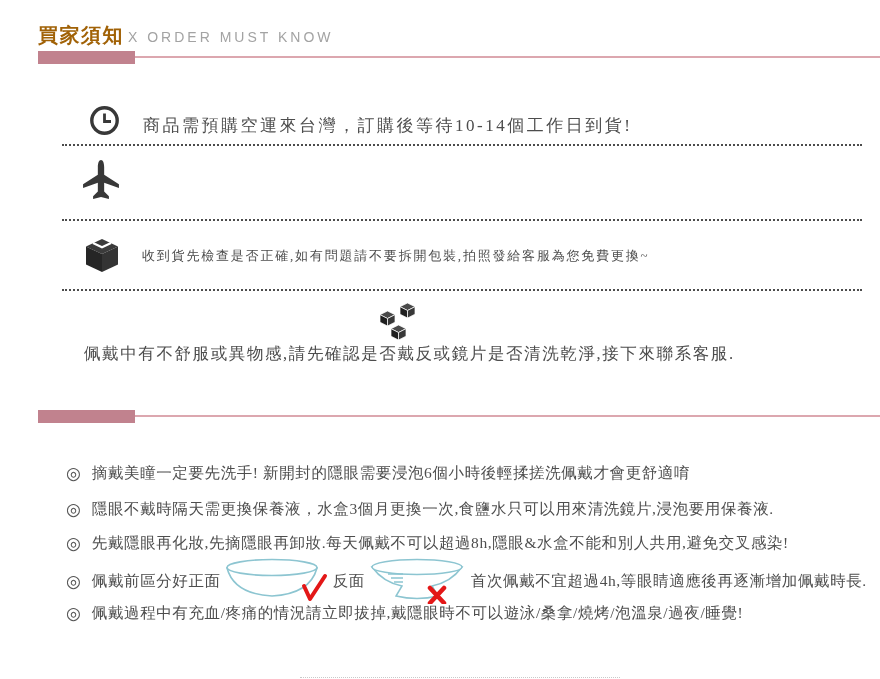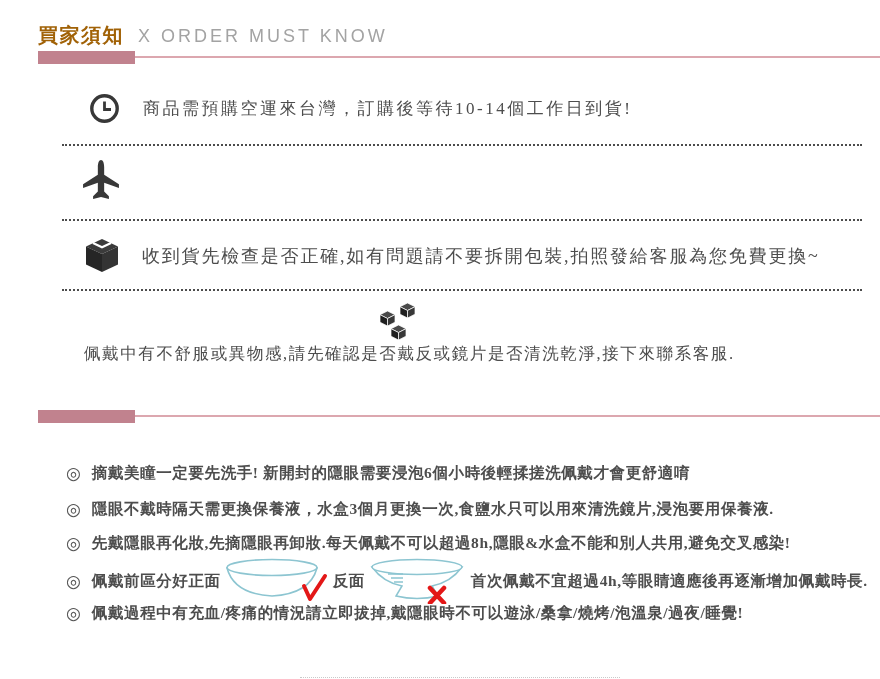--- a/index.html
+++ b/index.html
@@ -10,60 +10,60 @@
   }
   .page { position:absolute; left:0; top:0; width:880px; height:679px; background:#ffffff; }
 
   
   .sec-header { position:absolute; left:38px; white-space:nowrap; }
   .sec-title {
     font-family:"Liberation Sans", sans-serif; font-weight:bold;
     font-size:20px; color:#a16207; letter-spacing:1.5px;
   }
   .sec-sub {
-    font-family:"Liberation Sans", sans-serif; font-size:18px;
-    color:#a3a3a3; letter-spacing:3px; margin-left:14px;
+    font-family:"Liberation Sans", sans-serif; font-size:14px;
+    color:#a3a3a3; letter-spacing:3px; margin-left:4px;
   }
   .bar { position:absolute; left:38px; right:0; height:13px; }
   .bar-thick { position:absolute; left:0; top:0; width:97px; height:13px; background:#c1828e; }
   .bar-thin  { position:absolute; left:97px; right:0; top:5px; height:2px; background:#dca7af; }
 
   
   .item { position:absolute; display:flex; align-items:center; white-space:nowrap; }
   .icn  { flex:0 0 auto; display:inline-flex; align-items:center; justify-content:center; }
   .itxt { color:#4d4d4d; font-size:17px; letter-spacing:2.5px; }
   .itxt2 { color:#4d4d4d; font-size:16.5px; letter-spacing:2px; line-height:23px; }
   .red  { color:#f30000; font-weight:bold; }
   .dots { position:absolute; left:62px; width:800px; height:0; border-top:2px dotted #4c4c4c; }
 
   
   .tip { position:absolute; display:flex; align-items:center; white-space:nowrap; }
   .bullet {
     color:#555; font-size:17px; margin-right:11px; line-height:1;
     font-family:"DejaVu Sans", sans-serif;
   }
-  .ttxt { color:#4d4d4d; font-size:15.5px; letter-spacing:0.6px;font-weight:bold; }
+  .ttxt { color:#4d4d4d; font-size:15.5px; letter-spacing:0.6px; }
   .lens-img { margin:0 3px; position:relative; top:2px; }
 
   .faint-dots { position:absolute; left:300px; width:320px; height:0; border-top:1px dotted #c9c9c9; }
 </style>
 </head>
 <body>
 
 <div class="page">
 
   <div class="sec-header" style="top:22px;">
     <span class="sec-title">買家須知</span><span class="sec-sub">X ORDER MUST KNOW</span>
   </div>
   <div class="bar" style="top:51px;">
     <div class="bar-thick"></div>
     <div class="bar-thin"></div>
   </div>
 
-  <div class="item" style="top:92px; left:88px;">
+  <div class="item" style="top:104px; left:88px;align-items:flex-end;">
     <span class="icn" style="margin-right:22px;">
       <svg width="33" height="33" viewBox="0 0 33 33">
         <circle cx="16.5" cy="16.5" r="12.7" fill="none" stroke="#383838" stroke-width="3.4"></circle>
         <path d="M16.5 9.5 L16.5 17.5 L23 17.5" fill="none" stroke="#383838" stroke-width="2.8"></path>
       </svg>
     </span>
     <span class="itxt">商品需預購空運來台灣，訂購後等待10-14個工作日到貨!</span>
   </div>
 
   <div class="dots" style="top:144px;"></div>
@@ -82,21 +82,21 @@
 
   <div class="item" style="top:238px; left:84px;">
     <span class="icn" style="margin-right:22px;">
       <svg width="36" height="36" viewBox="0 0 36 36">
         <path d="M18 1 L34 8.5 L18 16 L2 8.5 Z" fill="#3b3b3b"></path>
         <path d="M2 8.5 L18 16 L18 34 L2 26.5 Z" fill="#262626"></path>
         <path d="M34 8.5 L18 16 L18 34 L34 26.5 Z" fill="#343434"></path>
         <path d="M9 5 L18 9.3 L27 5" fill="none" stroke="#ffffff" stroke-width="2.2"></path>
       </svg>
     </span>
-    <span class="itxt" style="font-size:18px; letter-spacing:1.8px;">收到貨先檢查是否正確,如有問題請不要拆開包裝,拍照發給客服為您免費更換~</span>
+    <span class="itxt" style="font-size:13px; letter-spacing:1.8px;">收到貨先檢查是否正確,如有問題請不要拆開包裝,拍照發給客服為您免費更換~</span>
   </div>
 
   <div class="dots" style="top:289px;"></div>
 
   <div class="item" style="top:301px; left:84px;flex-direction:column;">
     <span class="icn" style="margin-right:18px;">
       <svg width="44" height="42" viewBox="0 0 44 42">
         <g stroke="#ffffff" stroke-width="0.7">
           <path d="M29.5 2 L37 5.7 L29.5 9.5 L22 5.7 Z" fill="#4a4a4a"></path>
           <path d="M22 5.7 L29.5 9.5 L29.5 17 L22 13.2 Z" fill="#1f1f1f"></path>

